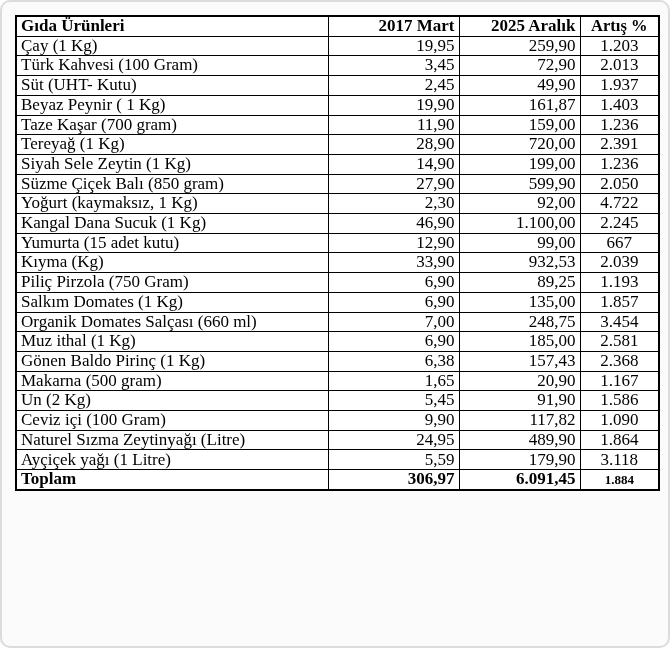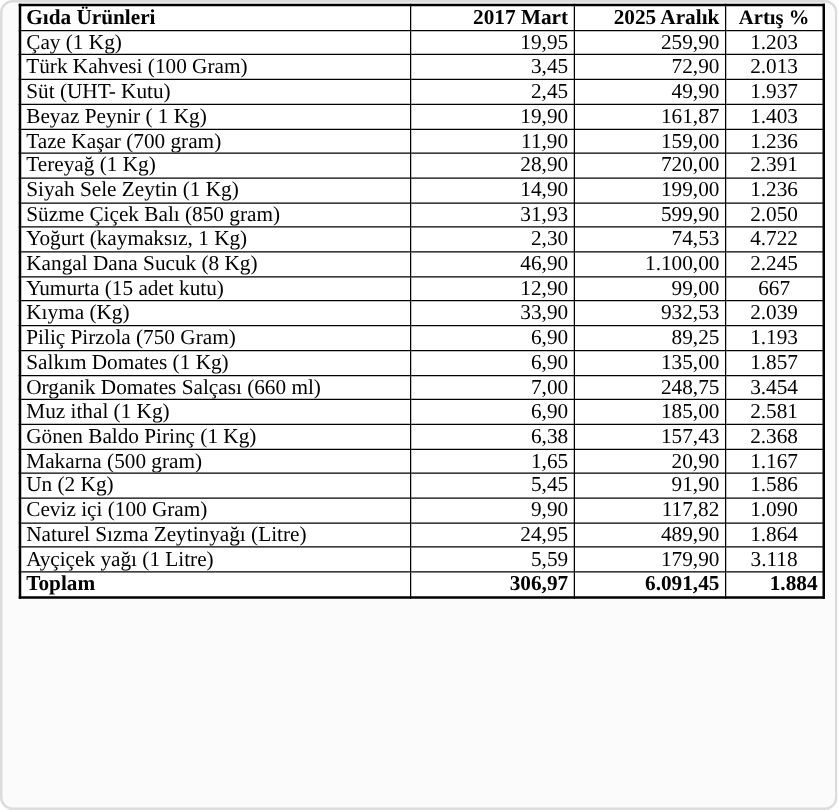--- a/index.html
+++ b/index.html
@@ -14,21 +14,21 @@
     height: 648px;
     background: #fbfbfb;
     border: 2px solid #dcdcdc;
     border-radius: 10px;
     position: relative;
     overflow: hidden;
   }
   table.price-table {
     position: absolute;
     left: 13px;
-    top: 1px;
+    top: 13px;
     width: 643px;
     height: 476px;
     border-collapse: collapse;
     table-layout: fixed;
     background: #ffffff;
     border: 2px solid #000000;
   }
   .price-table th,
   .price-table td {
     border: 1px solid #000000;
@@ -39,21 +39,21 @@
     overflow: hidden;
     vertical-align: middle;
     line-height: 1.1;
   }
   .c-prod { text-align: left; padding-left: 7px; }
   .c-num  { text-align: right; }
   .c-pct  { text-align: center; font-size: 15px; margin-top: 20px; }
   thead th { font-weight: bold; font-size: 17.5px; }
   thead th.c-pct { font-size: 16.5px; }
   tfoot td { font-weight: bold; }
-  tfoot td.c-pct { font-size: 17px; text-align: right; }
+  tfoot td.c-pct { font-size: 13px; }
 </style>
 </head>
 <body>
 
 <div class="image-frame">
   <table class="price-table">
     <colgroup>
       <col style="width:312px">
       <col style="width:131px">
       <col style="width:121px">
@@ -112,34 +112,34 @@
 
   <tr>
     <td class="c-prod">Siyah Sele Zeytin (1 Kg)</td>
     <td class="c-num">14,90</td>
     <td class="c-num">199,00</td>
     <td class="c-pct">1.236</td>
   </tr>
 
   <tr>
     <td class="c-prod">Süzme Çiçek Balı (850 gram)</td>
-    <td class="c-num">31,93</td>
+    <td class="c-num">27,90</td>
     <td class="c-num">599,90</td>
     <td class="c-pct">2.050</td>
   </tr>
 
   <tr>
     <td class="c-prod">Yoğurt (kaymaksız, 1 Kg)</td>
     <td class="c-num">2,30</td>
-    <td class="c-num">74,53</td>
+    <td class="c-num">92,00</td>
     <td class="c-pct">4.722</td>
   </tr>
 
   <tr>
-    <td class="c-prod">Kangal Dana Sucuk (8 Kg)</td>
+    <td class="c-prod">Kangal Dana Sucuk (1 Kg)</td>
     <td class="c-num">46,90</td>
     <td class="c-num">1.100,00</td>
     <td class="c-pct">2.245</td>
   </tr>
 
   <tr>
     <td class="c-prod">Yumurta (15 adet kutu)</td>
     <td class="c-num">12,90</td>
     <td class="c-num">99,00</td>
     <td class="c-pct">667</td>

